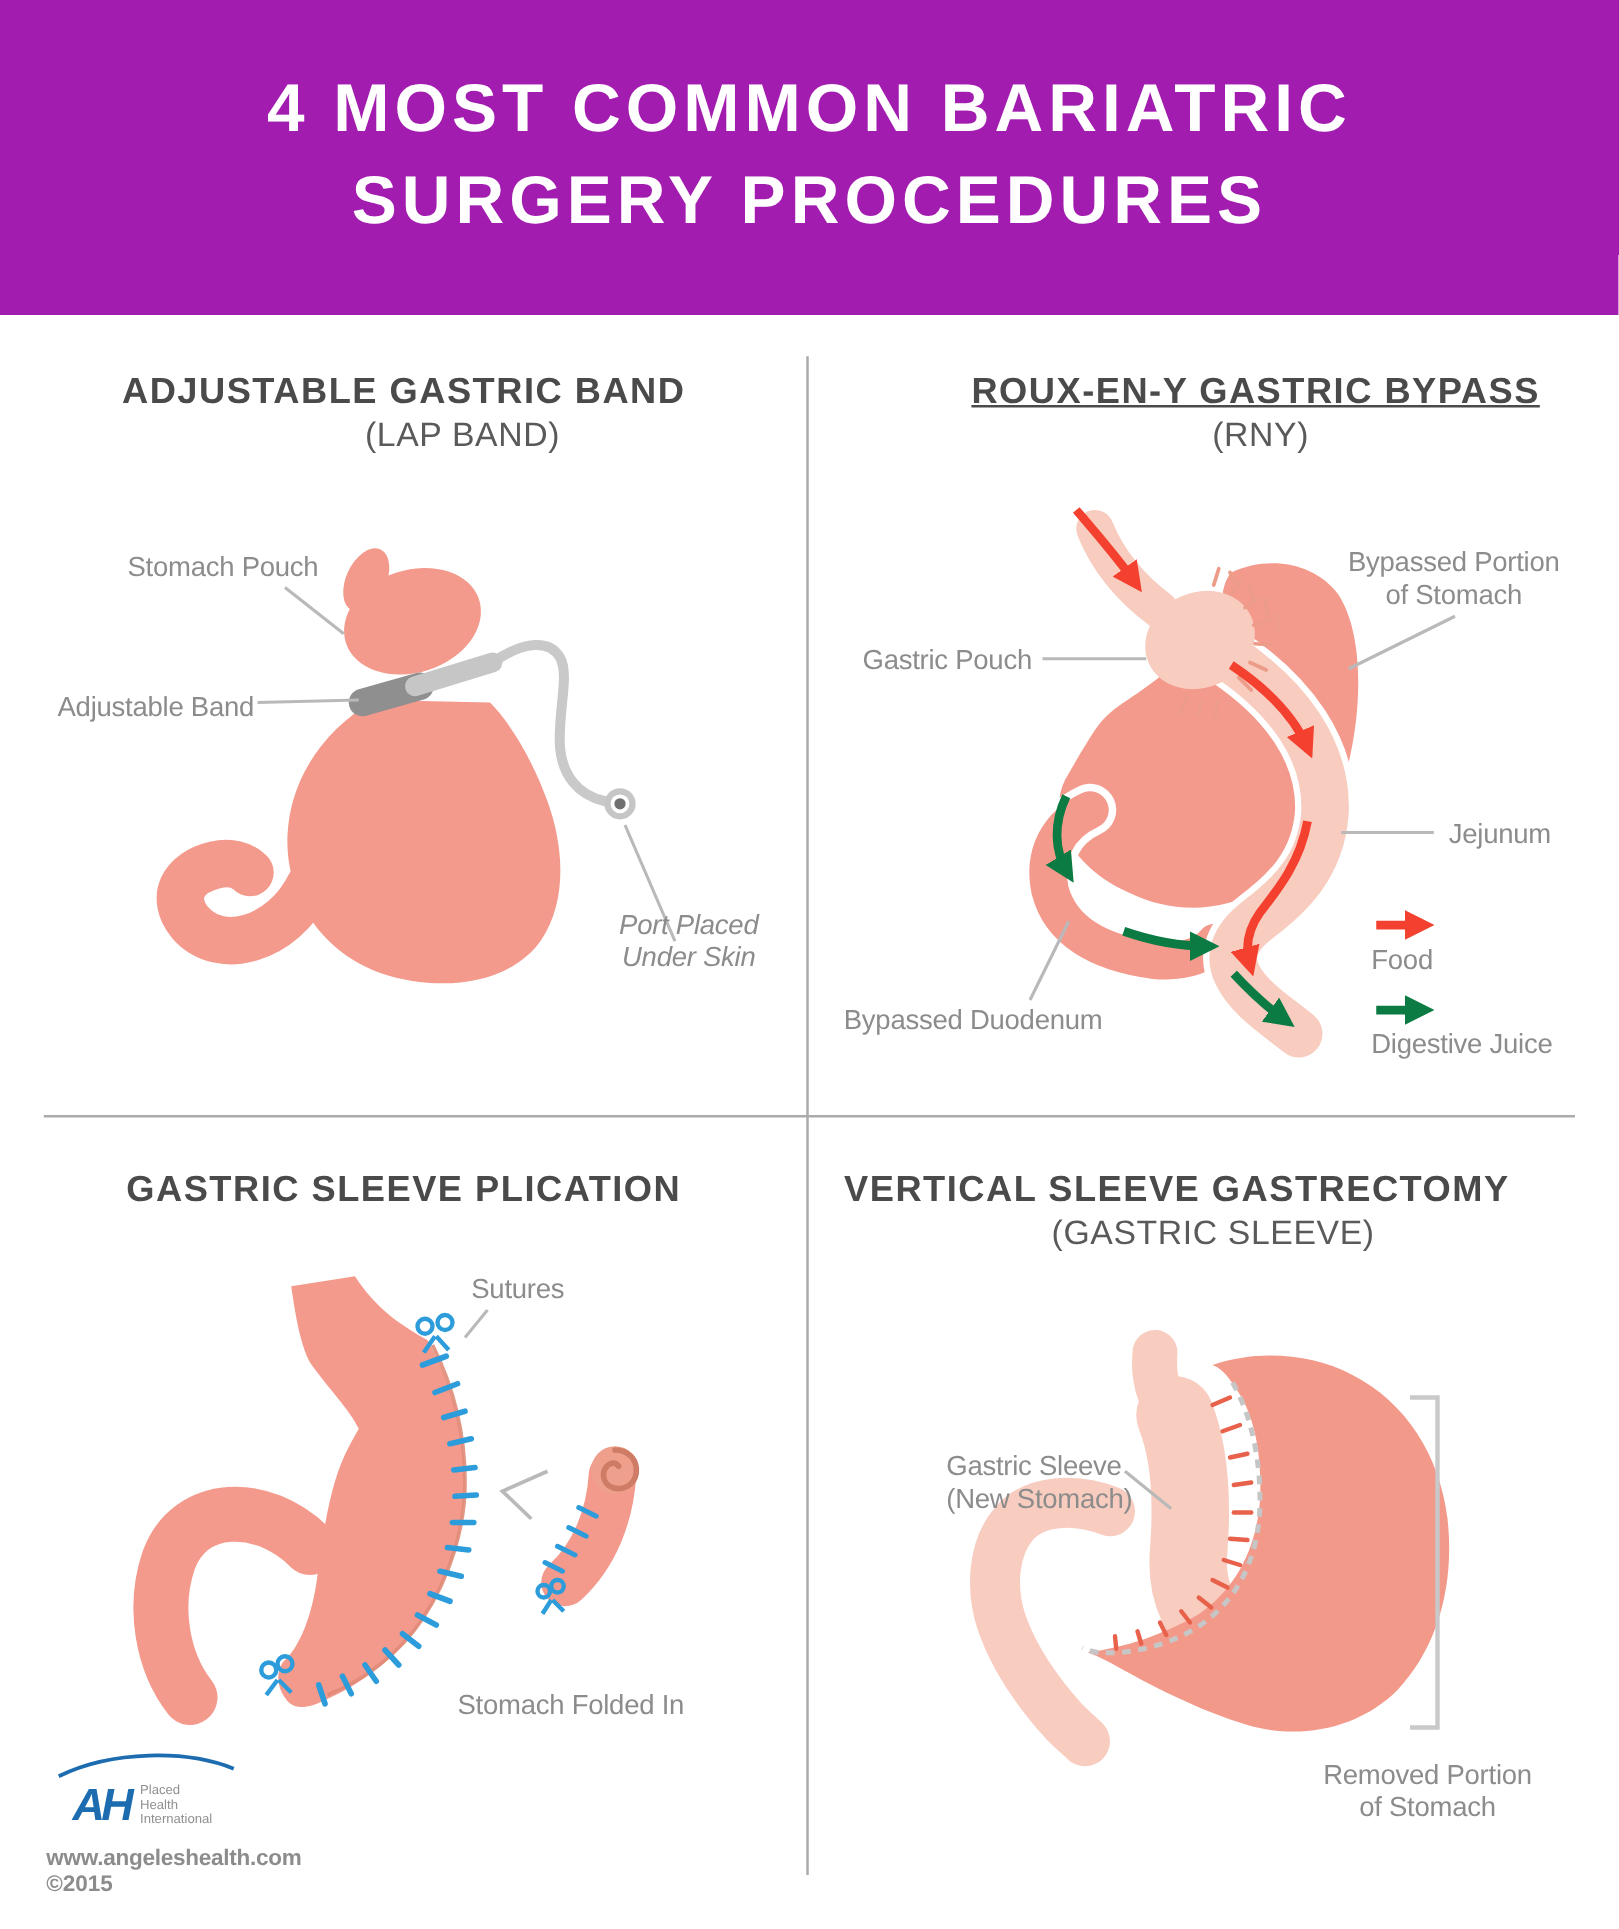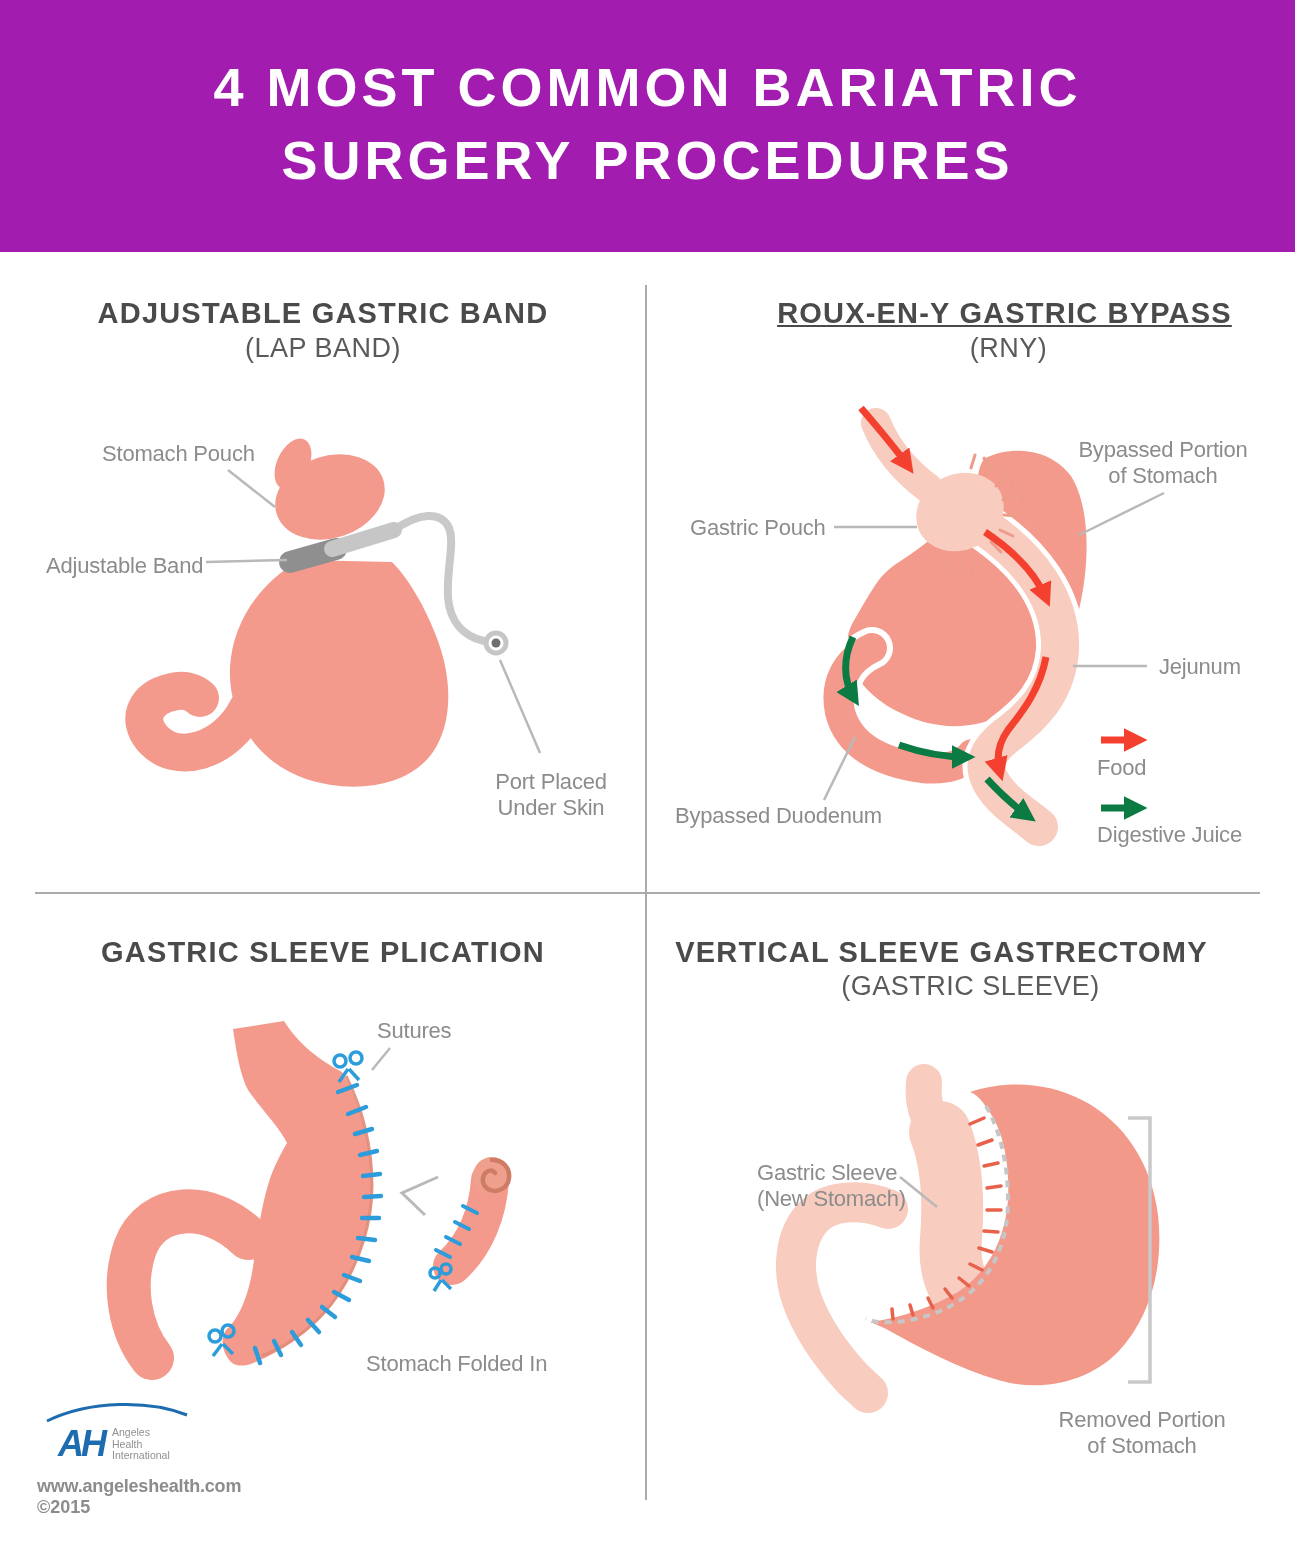--- a/index.html
+++ b/index.html
@@ -30,21 +30,21 @@
 
   <div class="header">
     <div class="t1">4 MOST COMMON BARIATRIC</div>
     <div class="t2">SURGERY PROCEDURES</div>
   </div>
 
   <div class="divider" style="left:645px;top:285px;width:2px;height:1215px;"></div>
   <div class="divider" style="left:35px;top:892px;width:1225px;height:2px;"></div>
 
   <div class="qtitle" style="left:0;top:297px;width:646px;">ADJUSTABLE GASTRIC BAND</div>
-  <div class="qsub" style="left:0;top:333px;width:646px;">(LAP BAND)</div>
+  <div class="qsub" style="left:0;top:333px;width:646px;padding-left:47px;">(LAP BAND)</div>
 
   <div class="qtitle" style="left:680px;top:297px;width:649px;text-decoration:underline;">ROUX-EN-Y GASTRIC BYPASS</div>
   <div class="qsub" style="left:646px;top:333px;width:683px;padding-left:21px;">(RNY)</div>
 
   <div class="qtitle" style="left:0;top:936px;width:646px;">GASTRIC SLEEVE PLICATION</div>
 
   <div class="qtitle" style="left:646px;top:936px;width:591px;">VERTICAL SLEEVE GASTRECTOMY</div>
   <div class="qsub" style="left:646px;top:971px;width:649px;">(GASTRIC SLEEVE)</div>
 
   <svg style="left:0;top:283px;" width="646" height="610" viewBox="0 283 646 610">
@@ -229,21 +229,21 @@
       <line x1="933" y1="1308" x2="928" y2="1298"></line>
         <line x1="913" y1="1315" x2="910" y2="1305"></line>
       <line x1="893" y1="1319" x2="892" y2="1309"></line>
     </g>
     <path d="M1128,1118 L1150,1118 L1150,1382 L1128,1382" fill="none" stroke="#C9C9C9" stroke-width="3.5"></path>
     <line x1="900" y1="1177" x2="937" y2="1207" stroke="#B9B9B9" stroke-width="2.5"></line>
   </svg>
 
   <div class="lbl" style="left:102px;top:441px;">Stomach Pouch</div>
   <div class="lbl" style="left:46px;top:553px;">Adjustable Band</div>
-  <div class="lbl center" style="left:487px;top:769px;width:128px;">
+  <div class="lbl center" style="left:487px;top:727px;width:128px;font-style:italic;">
     <div>Port Placed</div>
     <div>Under Skin</div>
   </div>
 
   <div class="lbl" style="left:690px;top:515px;">Gastric Pouch</div>
   <div class="lbl center" style="left:1063px;top:437px;width:200px;text-align:center;">
     <div>Bypassed Portion</div>
     <div>of Stomach</div>
   </div>
   <div class="lbl" style="left:1159px;top:654px;">Jejunum</div>
@@ -257,20 +257,20 @@
   <div class="lbl" style="left:757px;top:1160px;">
     <div>Gastric Sleeve</div>
     <div>(New Stomach)</div>
   </div>
   <div class="lbl center" style="left:1032px;top:1407px;width:220px;">
     <div>Removed Portion</div>
     <div>of Stomach</div>
   </div>
 
   <div class="orgtxt">
-    <div>Angeles</div>
+    <div>Placed</div>
     <div>Health</div>
     <div>International</div>
   </div>
   <div class="www">www.angeleshealth.com</div>
   <div class="cpy">©2015</div>
 
 </div>
 
 </body></html>

